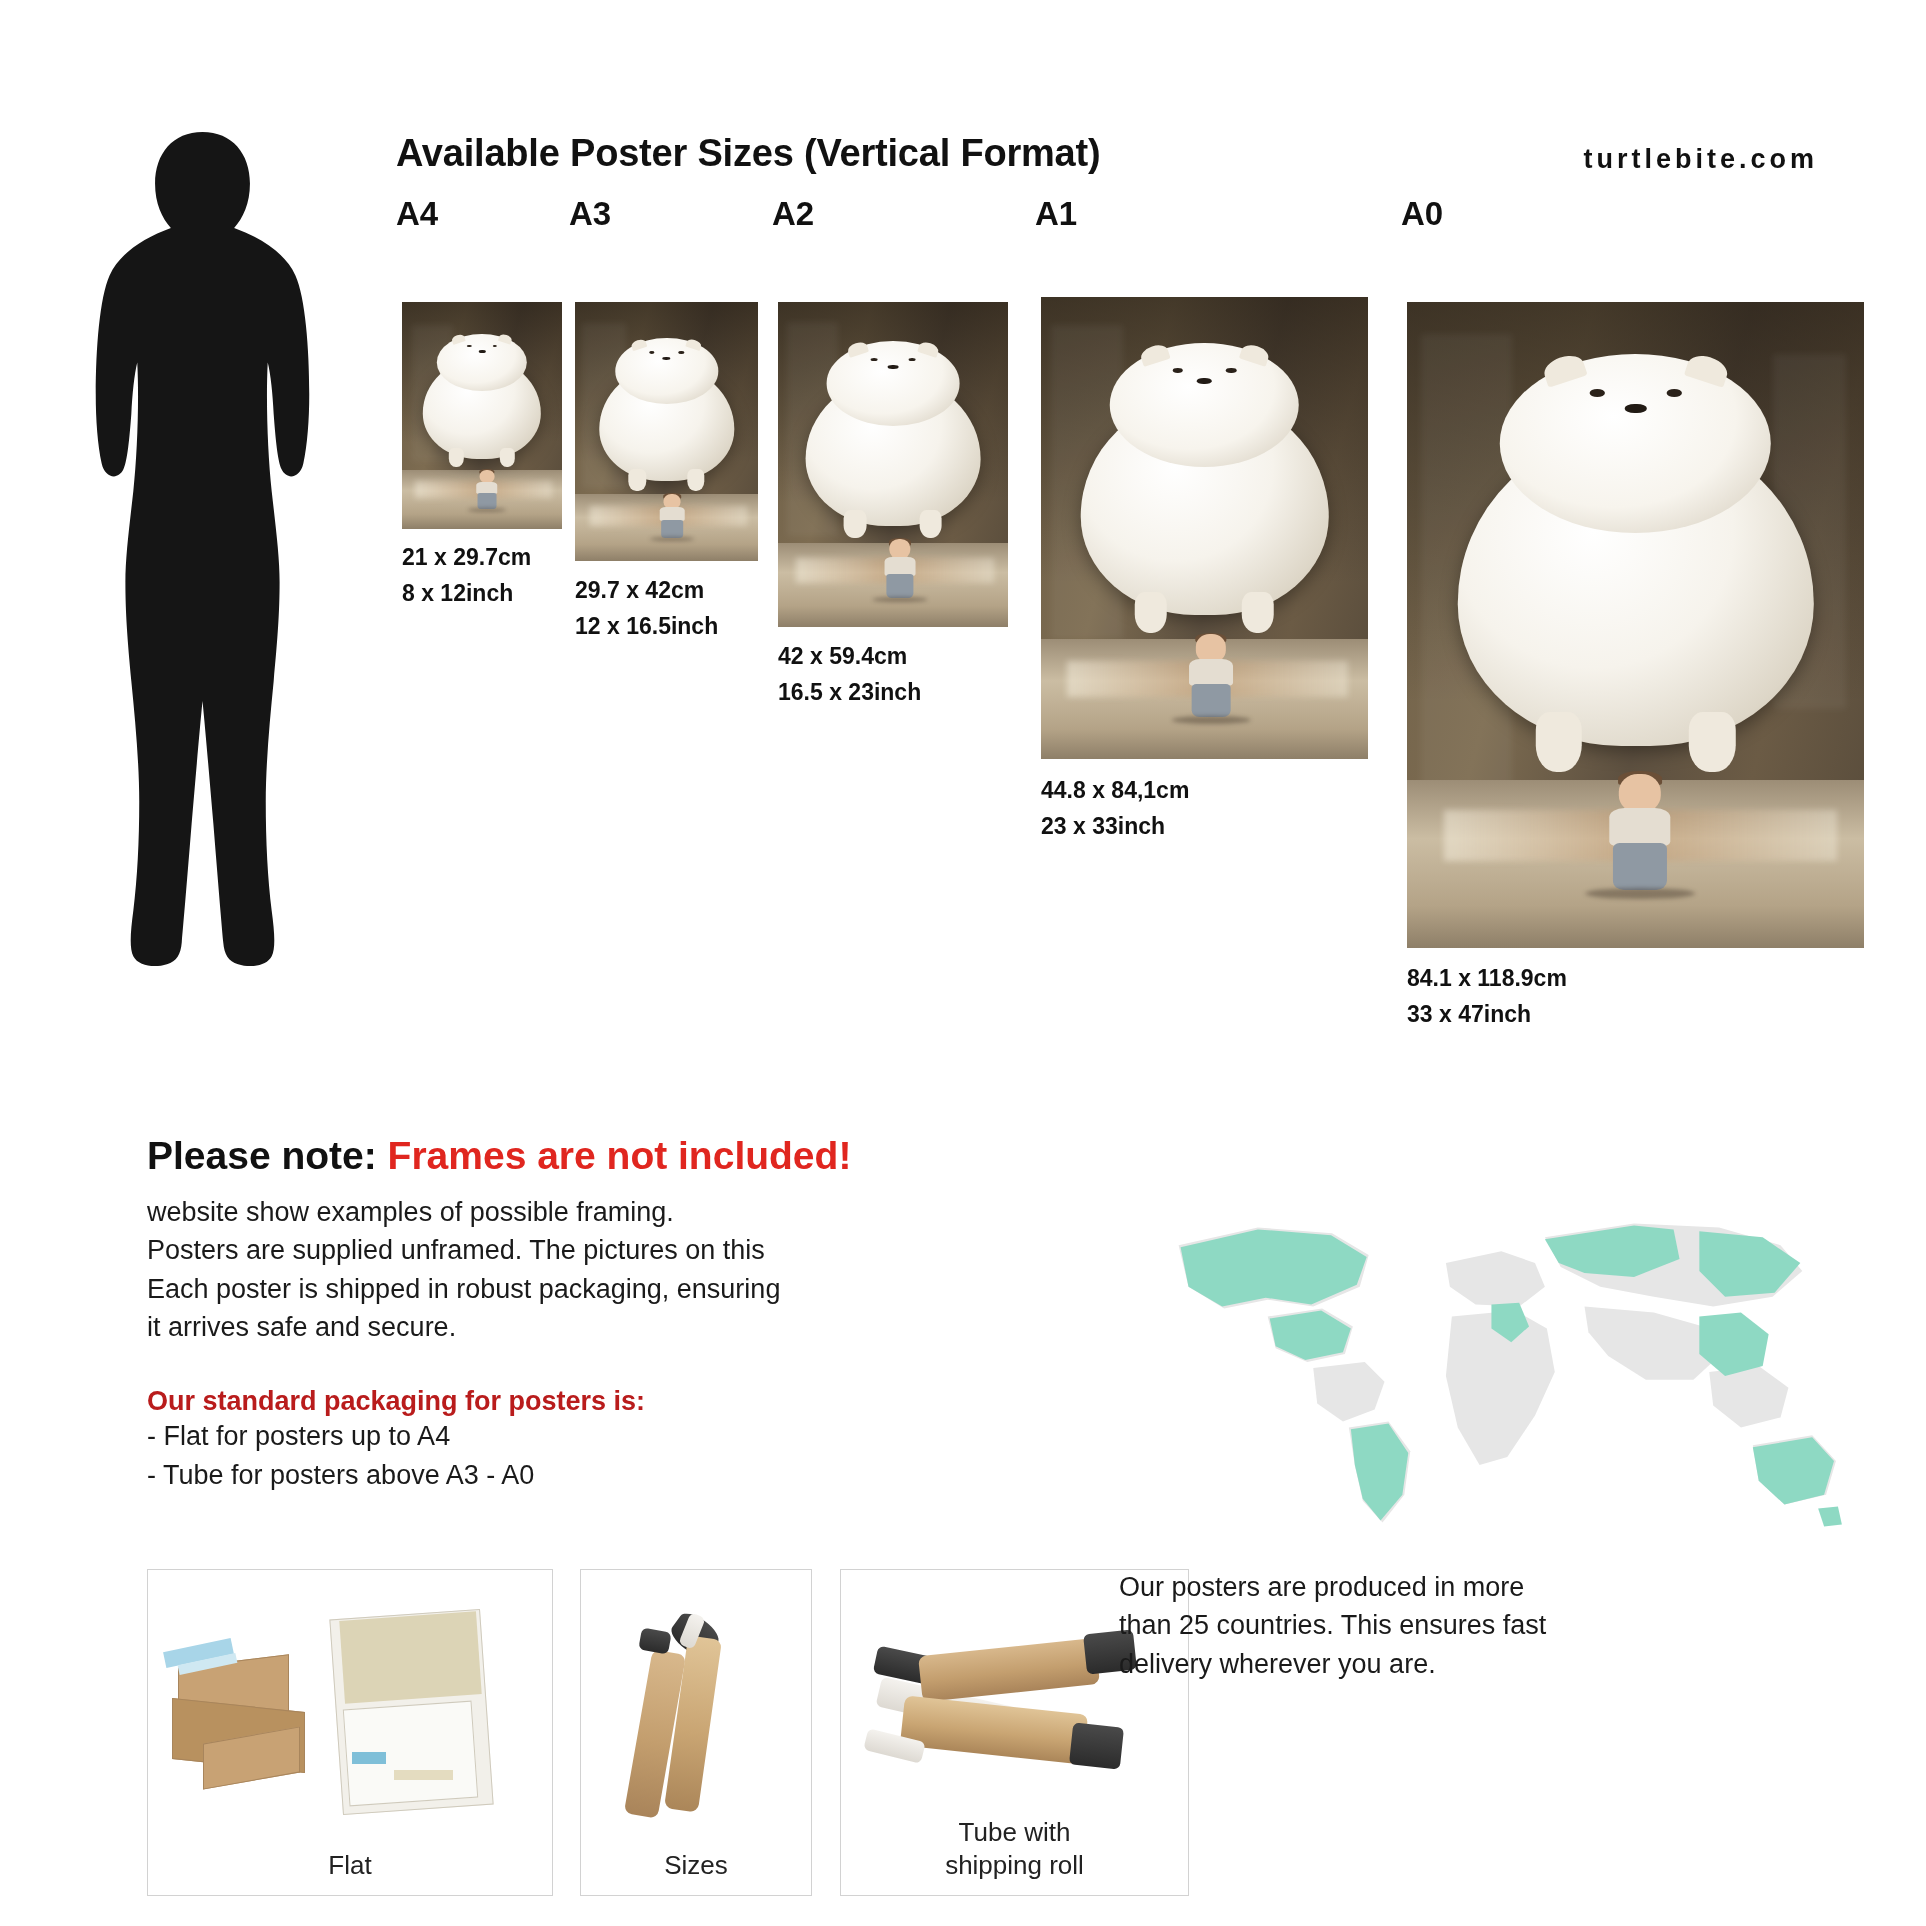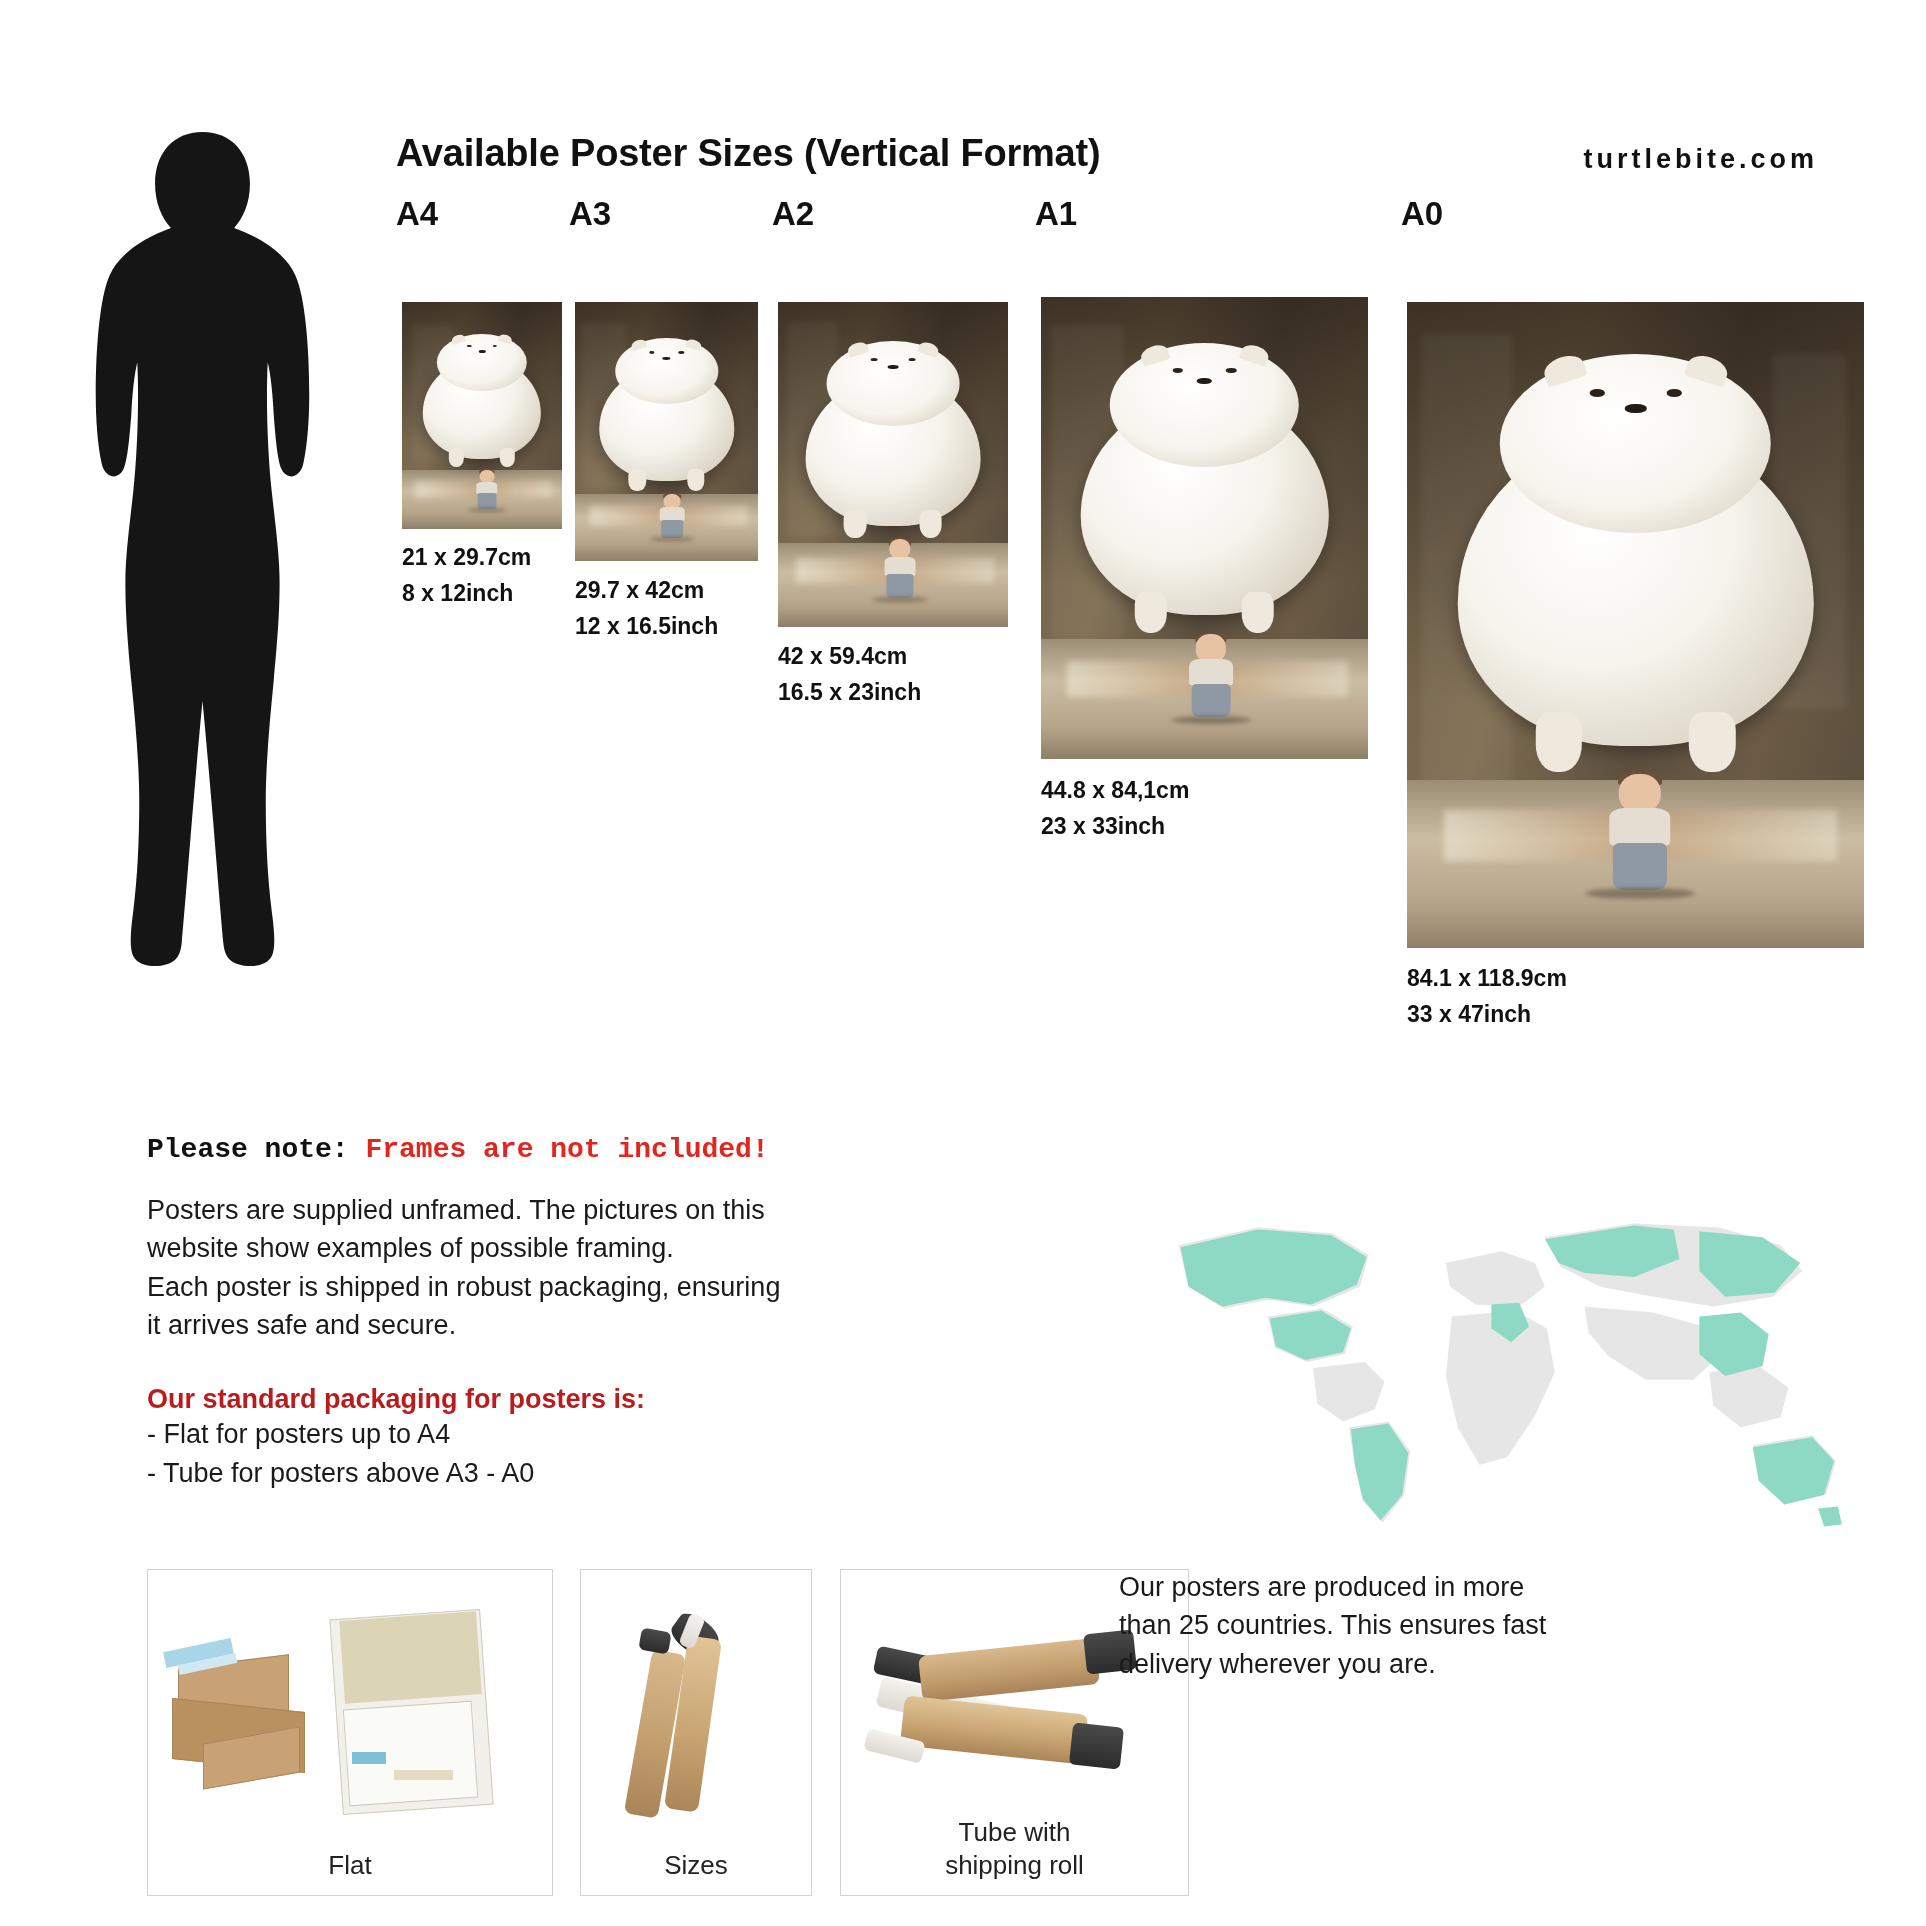--- a/index.html
+++ b/index.html
@@ -233,25 +233,24 @@
   }
 
   
   #note-block {
     position: absolute;
     left: 147px;
     top: 1134px;
     width: 752px;
   }
   #note-head {
-    font-size: 28px;
+    font-size: 39px;
     font-weight: bold;
     color: #111;
-    margin-bottom: 26px;
-    font-family: Liberation Mono, monospace;
+    margin-bottom: 15px;
   }
   #note-head .warn {
     color: #e0261f;
   }
   .note-line {
     font-size: 27px;
     line-height: 1.42;
     color: #1a1a1a;
   }
   #pack-head {
@@ -527,22 +526,22 @@
       <div>33 x 47inch</div>
     </div>
   </div>
 
 </div>
 
 <div id="note-block">
   <div id="note-head">
     <span>Please note: </span><span class="warn">Frames are not included!</span>
   </div>
+  <div class="note-line">website show examples of possible framing.</div>
   <div class="note-line">Posters are supplied unframed. The pictures on this</div>
-  <div class="note-line">website show examples of possible framing.</div>
   <div class="note-line">Each poster is shipped in robust packaging, ensuring</div>
   <div class="note-line">it arrives safe and secure.</div>
 
   <div id="pack-head">Our standard packaging for posters is:</div>
   <div class="pack-line">- Flat for posters up to A4</div>
   <div class="pack-line">- Tube for posters above A3 - A0</div>
 </div>
 
 <div id="packaging-row">
 

